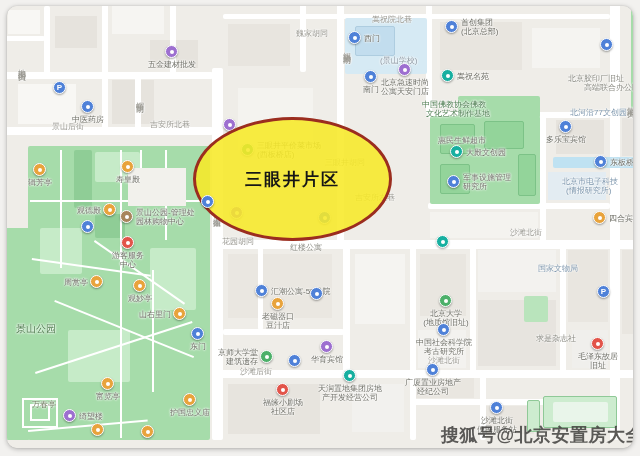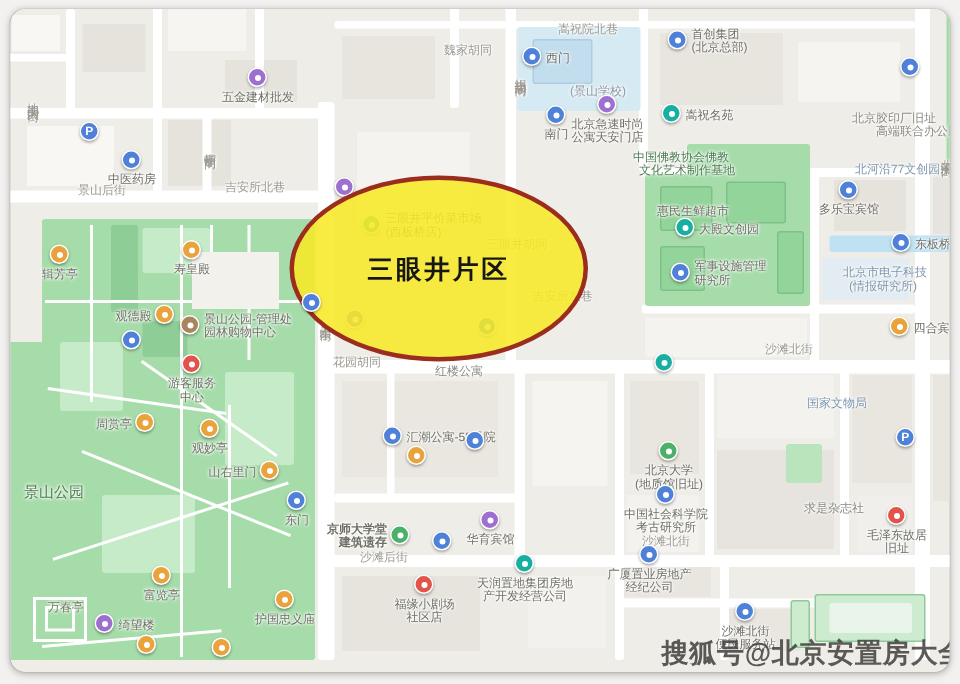--- a/index.html
+++ b/index.html
@@ -258,20 +258,24 @@
       </div>
       <div class="marker" style="left: 255px; top: 284px; background: rgb(79, 129, 216);">
         <span class="glyph"></span>
       </div>
       <div class="plabel" style="left: 271px; top: 286.5px;">
         <div>汇潮公寓-55号院</div>
       </div>
       <div class="marker" style="left: 271px; top: 297px; background: rgb(232, 163, 60);">
         <span class="glyph"></span>
       </div>
+      <div class="plabel" style="left: 218px; top: 312px; width: 120px; text-align: center;">
+        <div>老磁器口</div>
+        <div>豆汁店</div>
+      </div>
       <div class="marker" style="left: 310px; top: 287px; background: rgb(79, 129, 216);">
         <span class="glyph"></span>
       </div>
       <div class="marker" style="left: 201px; top: 195px; background: rgb(79, 129, 216);">
         <span class="glyph"></span>
       </div>
       <div class="marker under" style="left: 223px; top: 118px; background: rgb(157, 111, 208);">
         <span class="glyph"></span>
       </div>
       <div class="marker under" style="left: 230px; top: 206px; background: rgb(157, 111, 208);">
@@ -366,21 +370,21 @@
       </div>
       <div class="marker" style="left: 183px; top: 393px; background: rgb(232, 163, 60);">
         <span class="glyph"></span>
       </div>
       <div class="plabel" style="left: 130px; top: 408px; width: 120px; text-align: center;">
         <div>护国忠义庙</div>
       </div>
       <div class="marker" style="left: 260px; top: 350px; background: rgb(77, 176, 106);">
         <span class="glyph"></span>
       </div>
-      <div class="plabel" style="right: 382px; top: 348px; text-align: right; font-weight: bold;">
+      <div class="plabel" style="right: 382px; top: 348px; text-align: right;">
         <div>京师大学堂</div>
         <div>建筑遗存</div>
       </div>
       <div class="marker" style="left: 288px; top: 354px; background: rgb(79, 129, 216);">
         <span class="glyph"></span>
       </div>
       <div class="marker" style="left: 320px; top: 340px; background: rgb(157, 111, 208);">
         <span class="glyph"></span>
       </div>
       <div class="plabel" style="left: 267px; top: 355px; width: 120px; text-align: center;">

